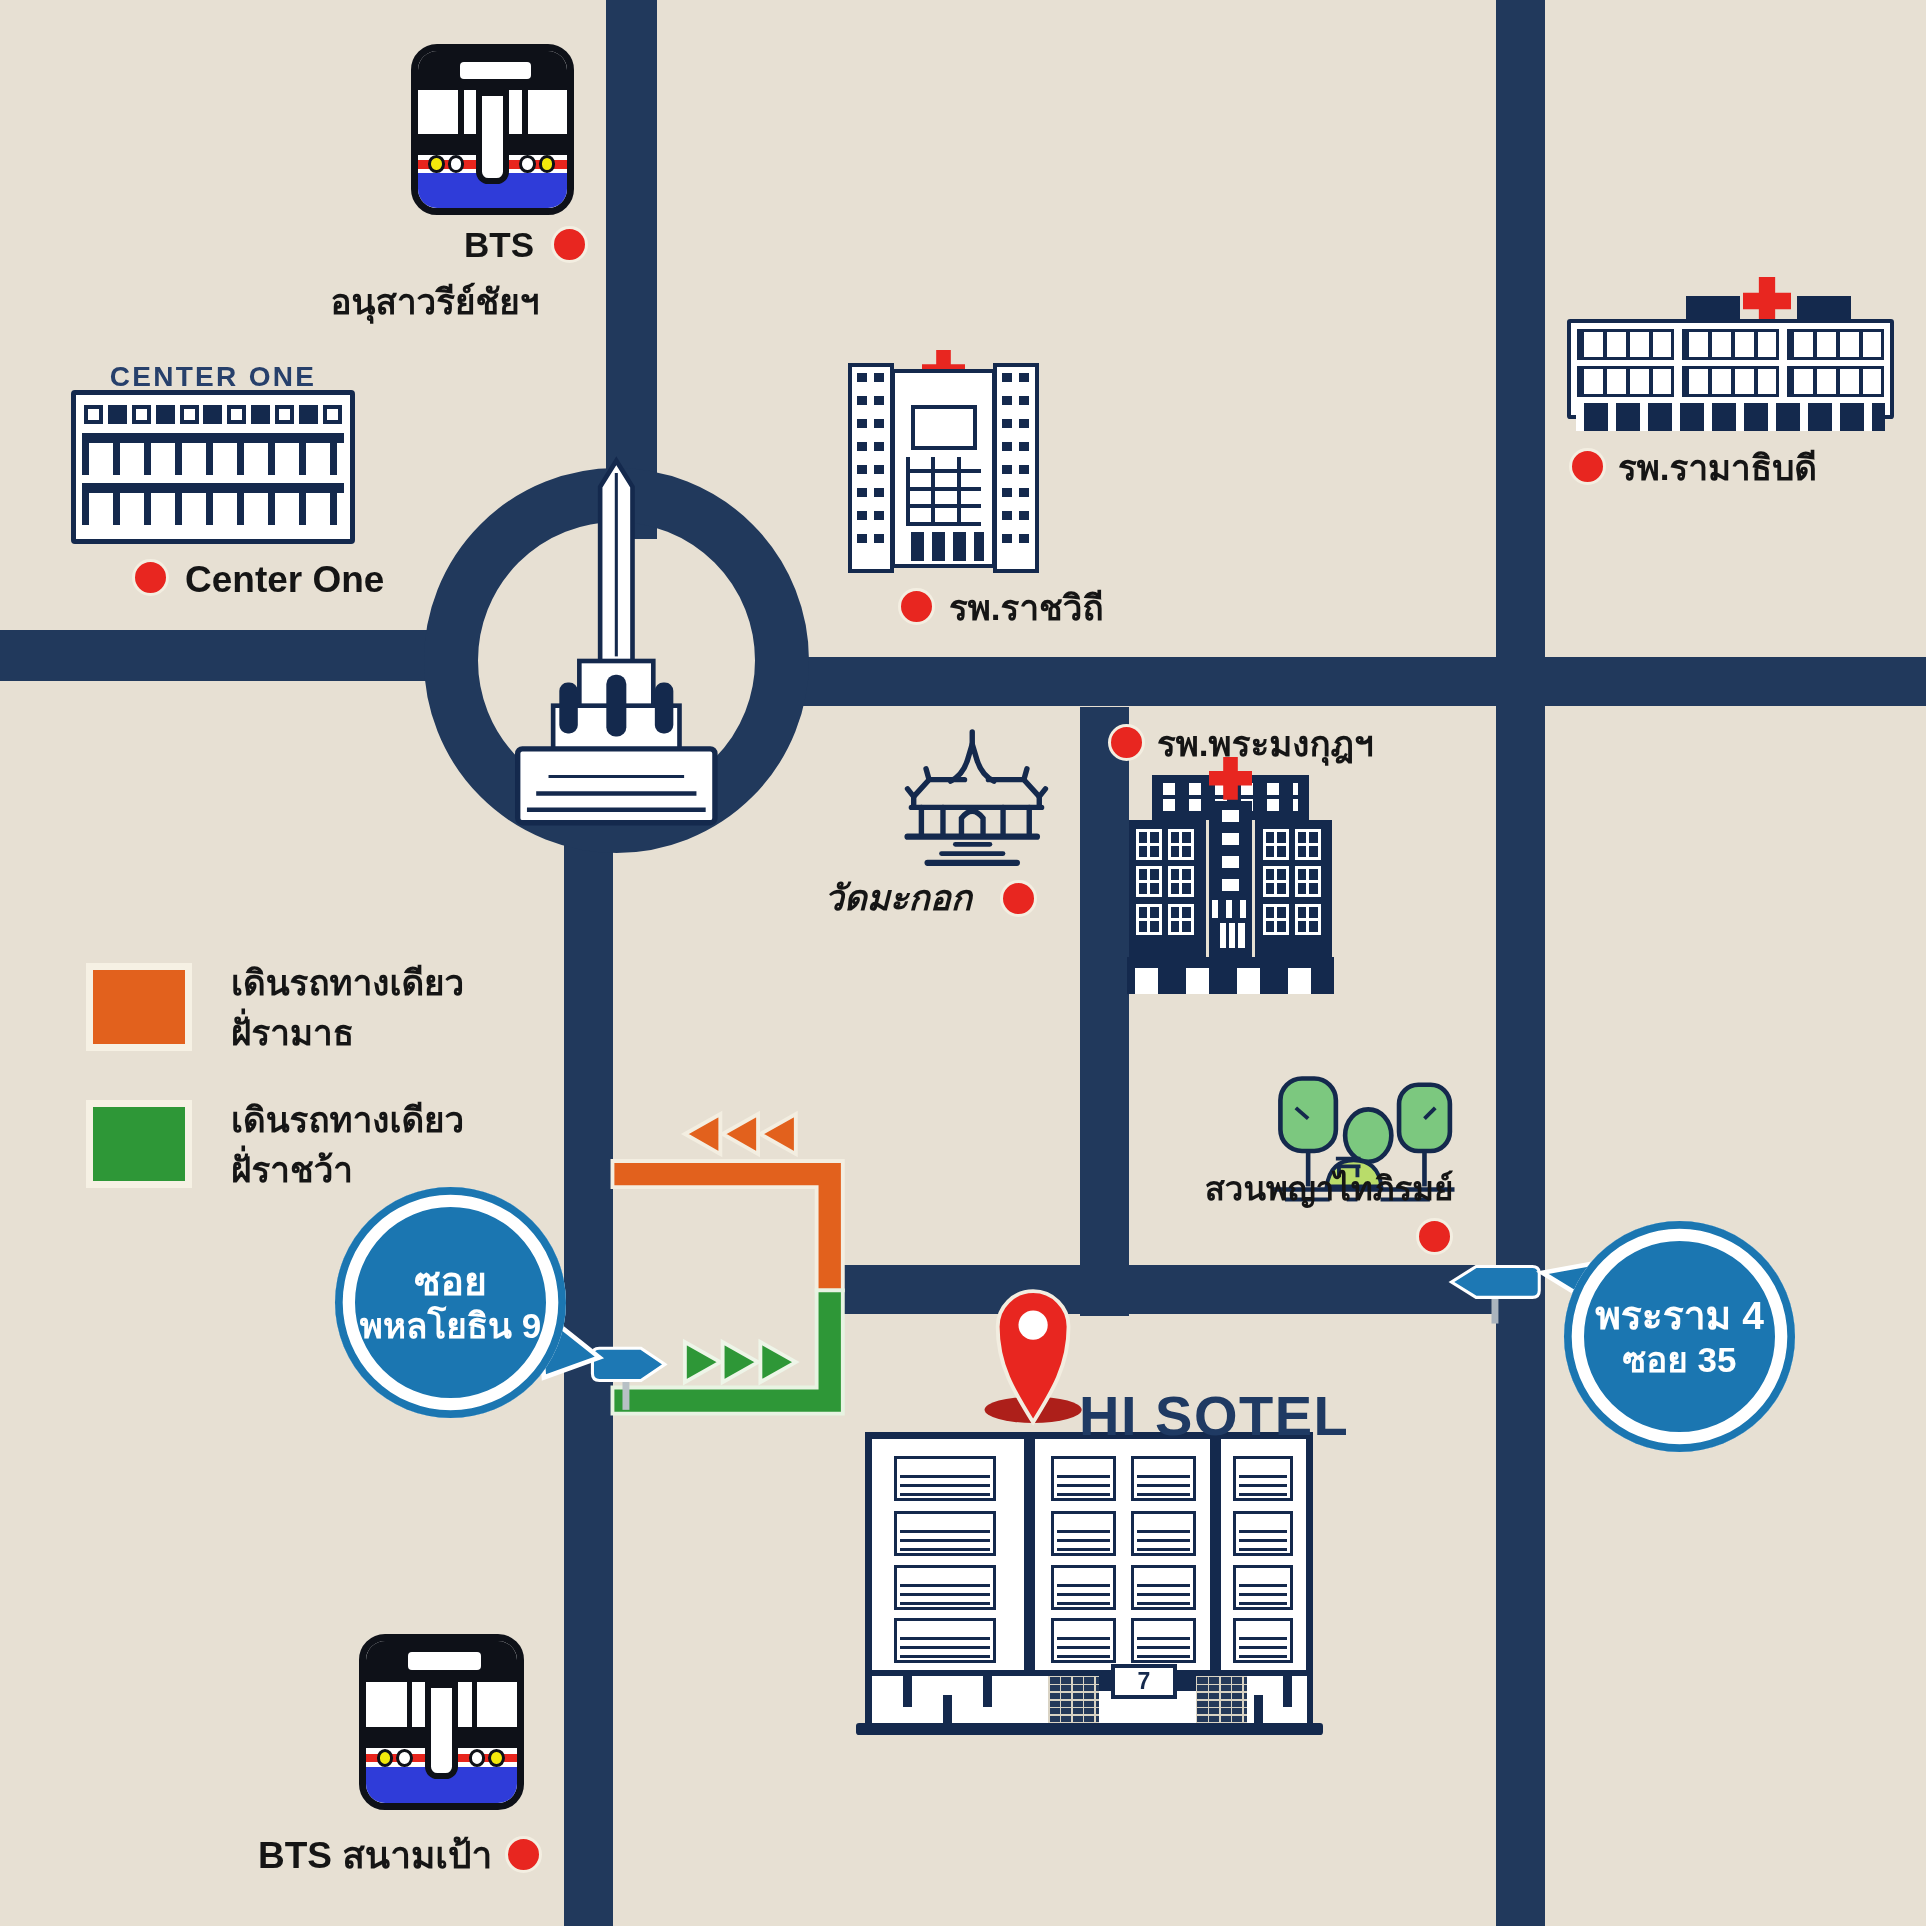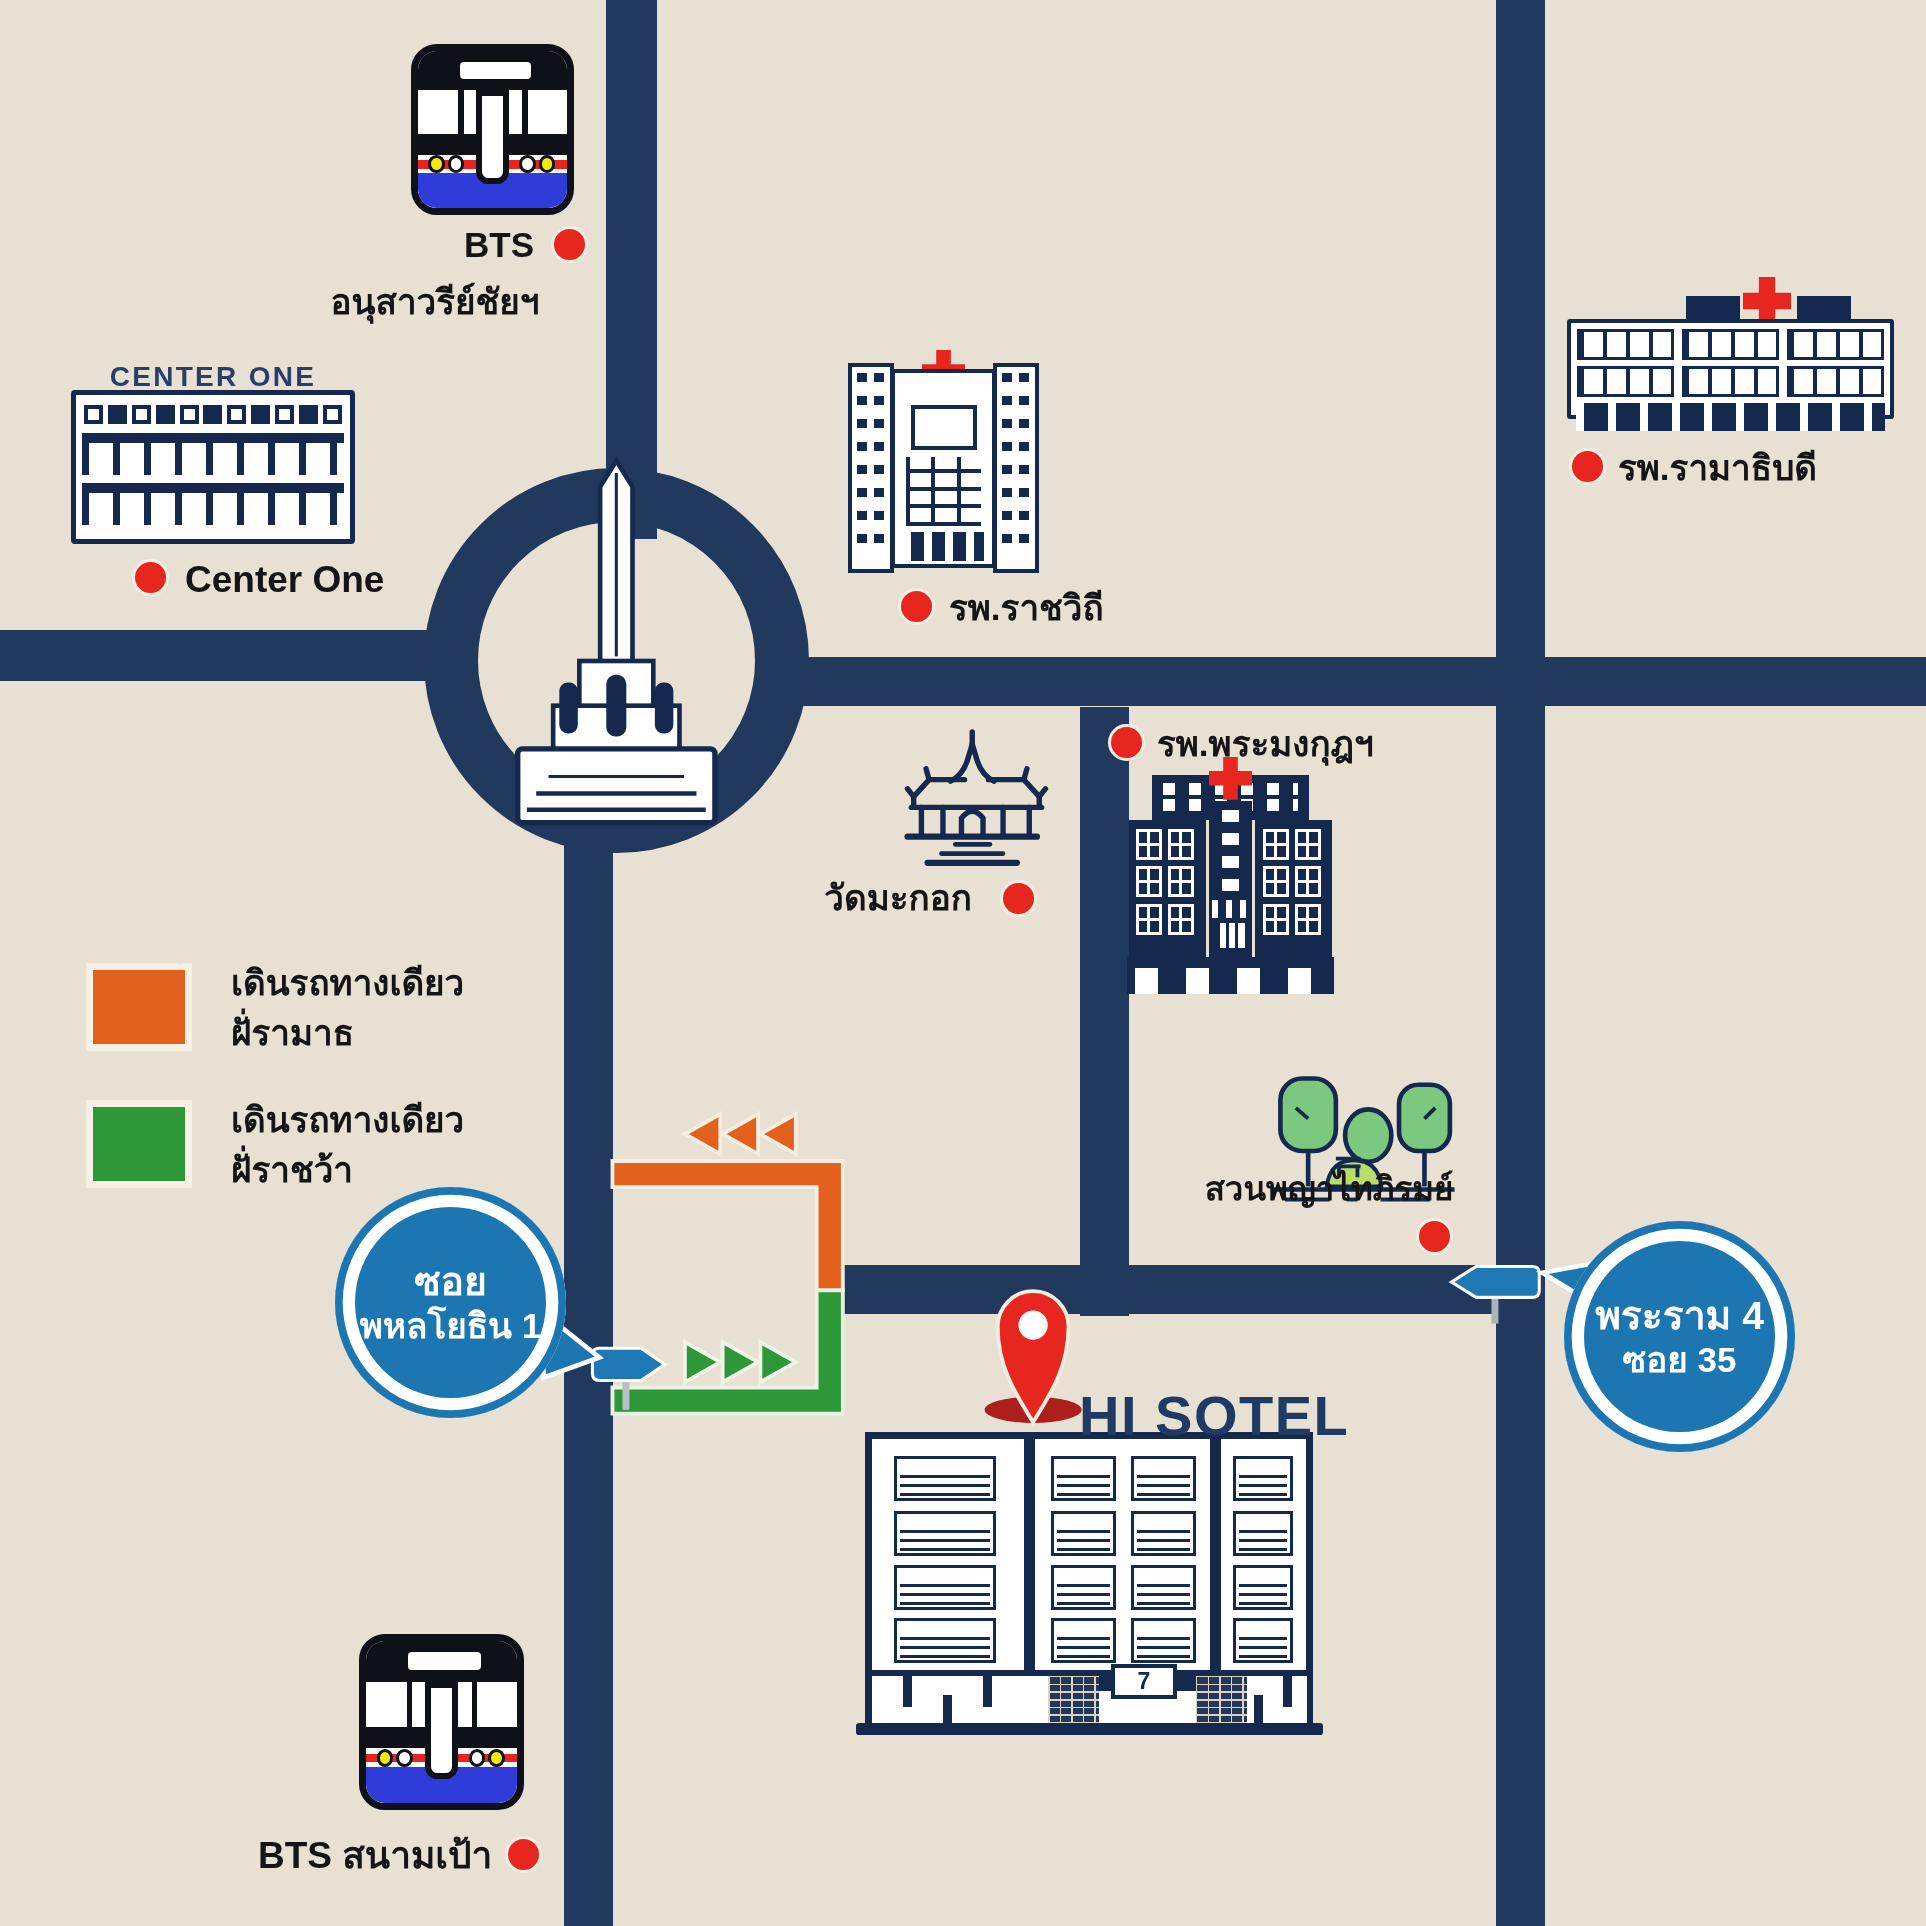--- a/index.html
+++ b/index.html
@@ -18,21 +18,21 @@
     --bush:#b9dc6a;
   }
   html,body{margin:0;padding:0;}
   body{width:1926px;height:1926px;font-family:"Liberation Sans",sans-serif;}
   .map{position:relative;width:1926px;height:1926px;background:var(--bg);overflow:hidden;}
   .road{position:absolute;background:var(--road);}
   .ring{position:absolute;left:424px;top:468px;width:385px;height:385px;border:54px solid var(--road);border-radius:50%;box-sizing:border-box;}
   .dot{position:absolute;width:37px;height:37px;border-radius:50%;background:var(--red);border:3.9px solid var(--cream);box-sizing:border-box;}
   .lbl{position:absolute;font-weight:bold;color:#151515;font-size:35px;white-space:nowrap;line-height:1.15;text-align:center;}
   .lbl.center{transform:translateX(-50%);}
-  .lbl.rightal{transform:translateX(-100%);}
+  .lbl.rightal{transform:translateX(-100%);font-style:italic;}
   .navytxt{color:#1f3a63;}
 
   
   .bld{position:absolute;}
   .cross{position:absolute;background:var(--red);clip-path:polygon(33% 0,67% 0,67% 33%,100% 33%,100% 67%,67% 67%,67% 100%,33% 100%,33% 67%,0 67%,0 33%,33% 33%);}
 
   
   .co-sign{position:absolute;left:0;right:0;top:0;text-align:center;font-weight:bold;font-size:28px;letter-spacing:2.3px;color:#27406b;}
   .co-body{position:absolute;left:0;top:29px;width:284px;height:154px;background:#fff;border:5.4px solid var(--navy);border-radius:3.9px;box-sizing:border-box;}
   .co-sqrow{display:flex;justify-content:space-between;margin:10px 7.7px 0;}
@@ -389,21 +389,21 @@
   <div class="lbl navytxt" style="left:1079px;top:1384px;font-size:56px;letter-spacing:1.5px">HI SOTEL</div>
   <div class="lbl" style="left:258px;top:1835px;font-size:37px">BTS สนามเป้า</div>
 
   <div class="lbl" style="left:231px;top:963px;font-size:35px">เดินรถทางเดียว</div>
   <div class="lbl" style="left:231px;top:1013px;font-size:35px">ฝั่รามาธ</div>
   <div class="lbl" style="left:231px;top:1100px;font-size:35px">เดินรถทางเดียว</div>
   <div class="lbl" style="left:231px;top:1150px;font-size:35px">ฝั่ราชว้า</div>
 
   <div class="bubble" style="left:335px;top:1187px">
     <div class="b1">ซอย</div>
-    <div class="b2">พหลโยธิน 1</div>
+    <div class="b2">พหลโยธิน 9</div>
   </div>
   <div class="bubble" style="left:1564px;top:1221px">
     <div class="b1">พระราม 4</div>
     <div class="b2">ซอย 35</div>
   </div>
 
 </div>
 
 
 </body></html>

